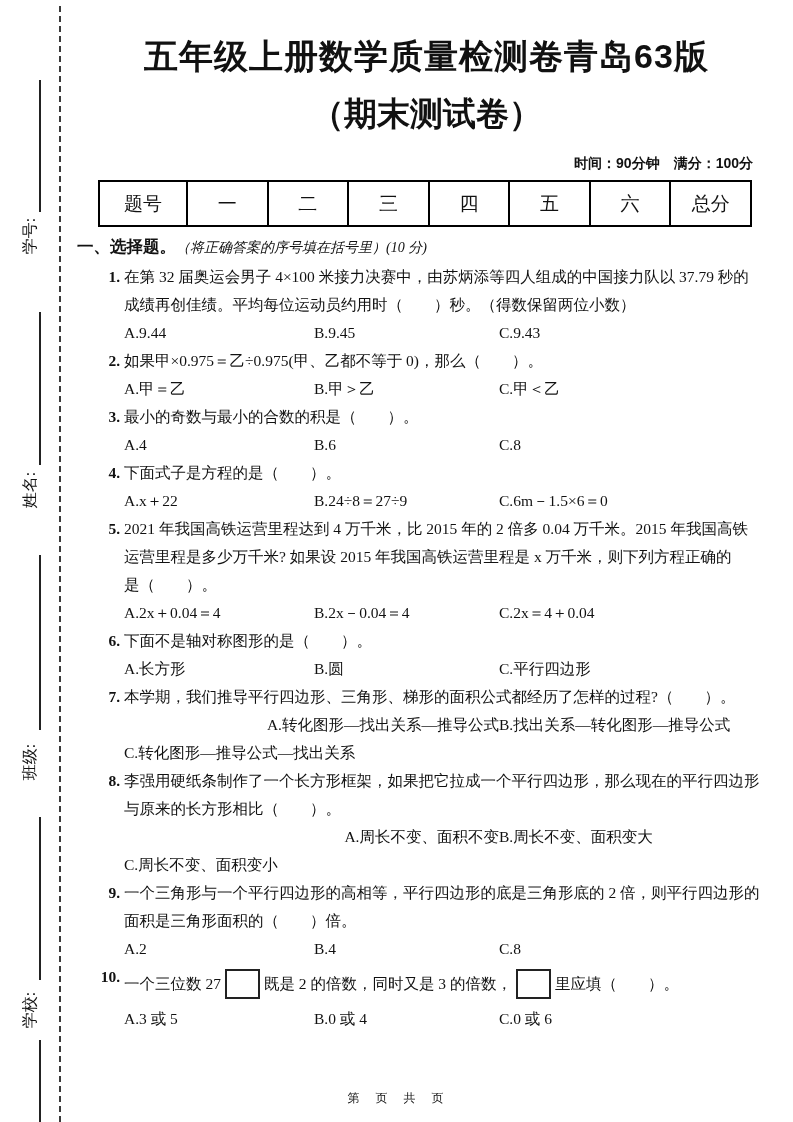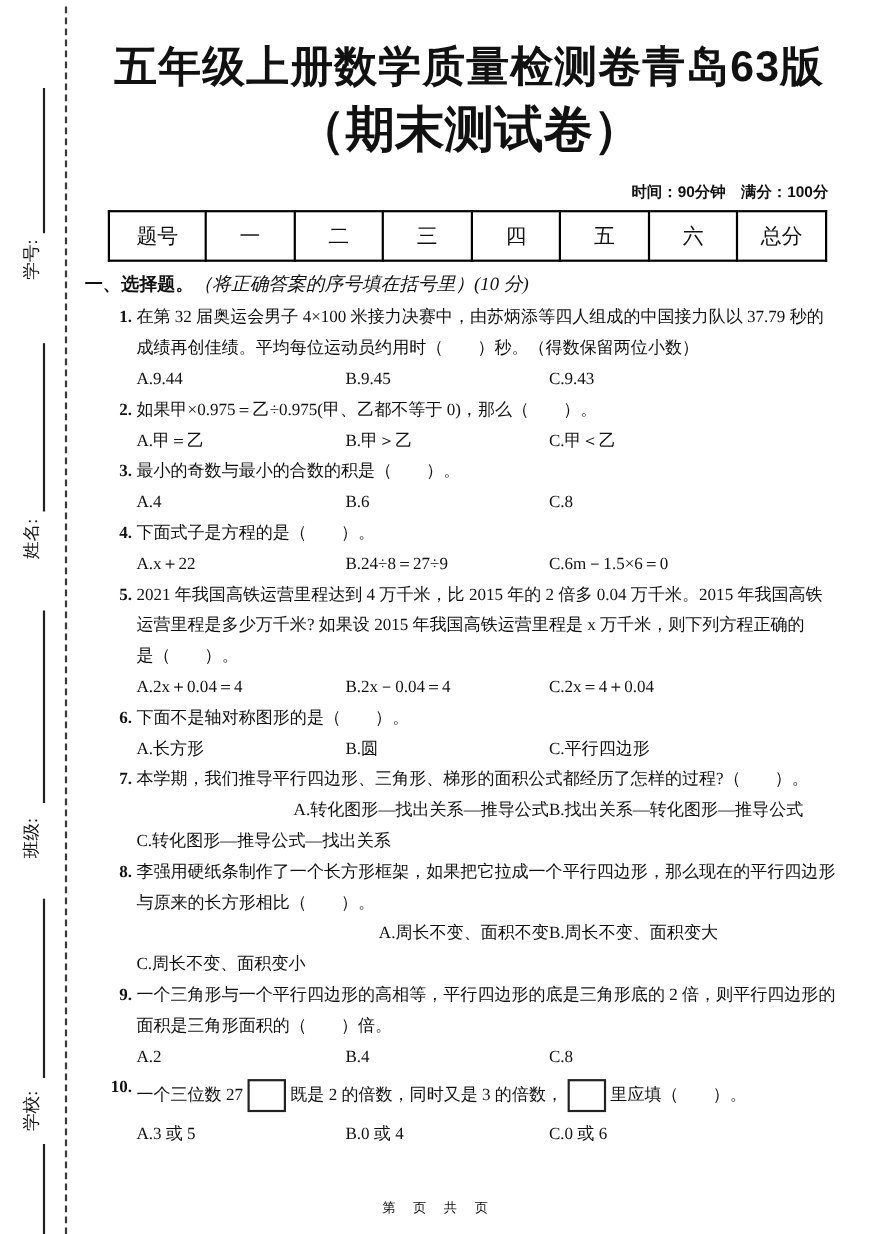--- a/index.html
+++ b/index.html
@@ -7,34 +7,34 @@
         font-family:"Liberation Serif","DejaVu Serif",serif;overflow:hidden;margin:0 auto;}
   
   .seal-line{position:absolute;left:59px;top:6px;height:1116px;width:0;
              border-left:2px dashed #3a3a3a;}
   .stu-seg{position:absolute;left:39px;width:0;border-left:2px solid #222;}
   .stu-label{position:absolute;left:-10px;width:80px;height:22px;line-height:22px;
              text-align:center;font-size:16px;transform:rotate(-90deg);}
   
   .content{position:absolute;left:98px;top:0;width:657px;}
   .title{margin-top:34px;text-align:center;font-family:"Liberation Sans","DejaVu Sans",sans-serif;
-         font-weight:bold;font-size:39px;letter-spacing:1px;white-space:nowrap;}
-  .subtitle{text-align:center;font-family:"Liberation Sans","DejaVu Sans",sans-serif;
-            font-weight:bold;font-size:45px;}
+         font-weight:bold;font-size:34px;letter-spacing:1px;white-space:nowrap;}
+  .subtitle{margin-top:12px;text-align:center;font-family:"Liberation Sans","DejaVu Sans",sans-serif;
+            font-weight:bold;font-size:33px;}
   .exam-info{margin-top:18px;text-align:right;font-family:"Liberation Sans","DejaVu Sans",sans-serif;
              font-size:14px;font-weight:bold;padding-right:2px;}
   table.score{border-collapse:collapse;margin-top:7px;width:654px;table-layout:fixed;
               font-size:19px;text-align:center;padding-left:32px;}
   table.score td{border:2px solid #000;}
   table.score tr.hdr td{height:41px;}
   table.score tr.blank td{height:44px;}
   td.qhcol{width:84px;}
   .section-head{margin-top:9px;margin-left:-21px;font-size:16.5px;white-space:nowrap;}
   .section-head .b{font-weight:bold;}
-  .section-head .note{font-style:italic;font-size:17px;}
+  .section-head .note{font-style:italic;font-size:14px;}
   .questions{margin-top:5px;font-size:15.5px;line-height:28px;}
   .q{position:relative;padding-left:26px;}
   .qnum{position:absolute;left:0;width:22px;text-align:right;font-weight:bold;}
   .qline{white-space:nowrap;}
   .opts{display:flex;white-space:nowrap;}
   .o1{width:190px;}
   .o2{width:185px;}
   .o3{flex:1;}
   .ow1{width:375px;text-align:right;}
   .q10row{display:flex;align-items:center;height:42px;white-space:nowrap;}

